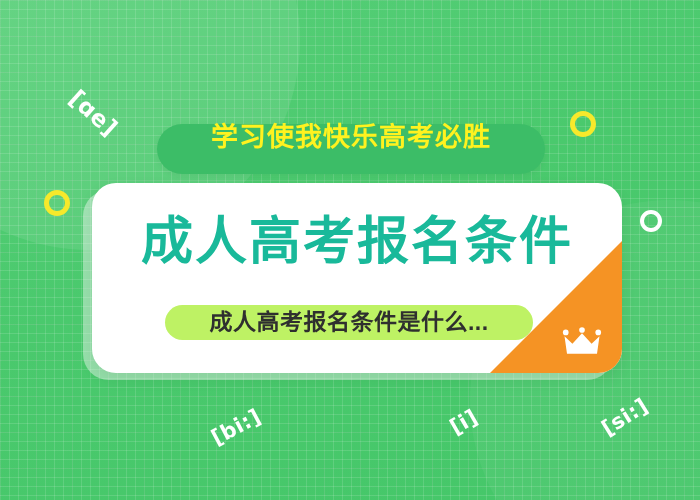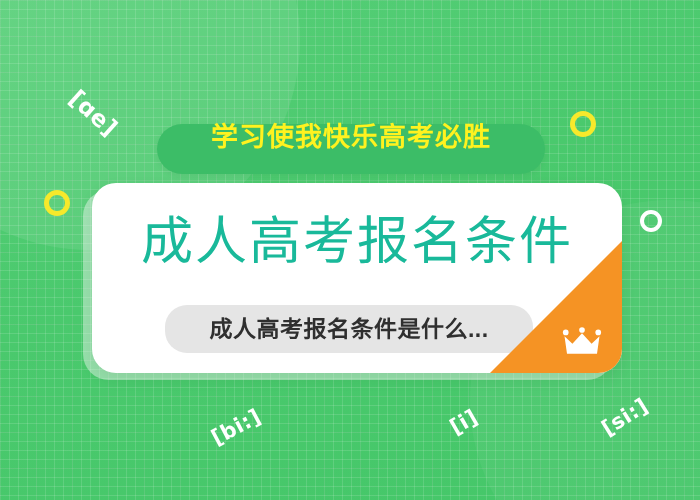--- a/index.html
+++ b/index.html
@@ -142,34 +142,34 @@
 
   
   .headline {
     position: absolute;
     left: 0;
     right: 0;
     top: 32px;
     text-align: center;
     color: #19b99a;
     font-size: 52px;
-    font-weight: 400;
+    font-weight: 700;
     letter-spacing: 2px;
     line-height: 1;
   }
 
   
   .sub-pill {
     position: absolute;
     left: 73px;
     top: 122px;
     width: 368px;
-    height: 48px;
+    height: 35px;
     border-radius: 22px;
-    background: #e5e5e5;
+    background: #bef264;
     display: flex;
     align-items: center;
     justify-content: center;
   }
   .sub-pill-text {
     color: #2f2f2f;
     font-size: 23px;
     font-weight: 700;
     letter-spacing: 0.5px;
     line-height: 1;

